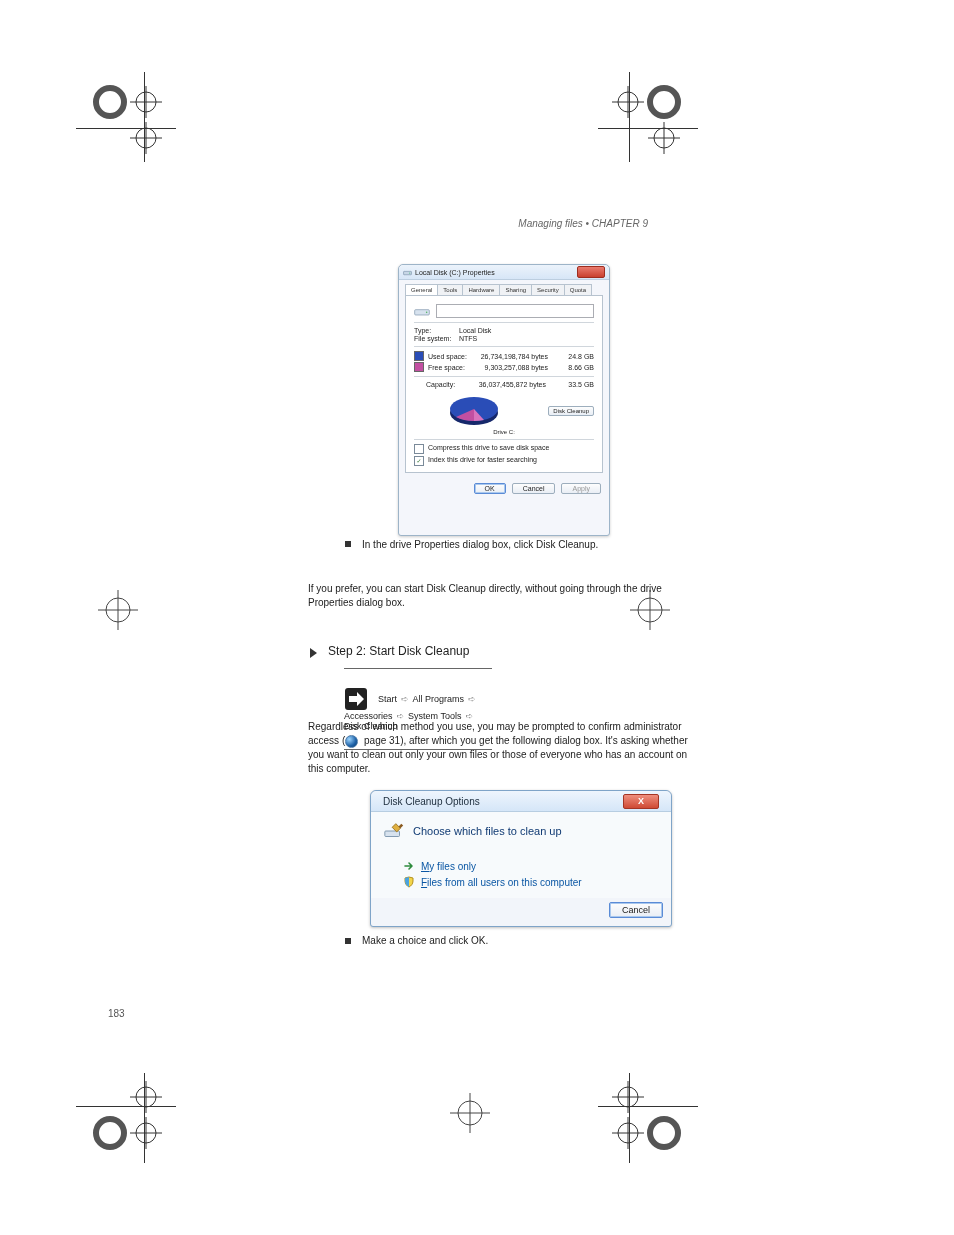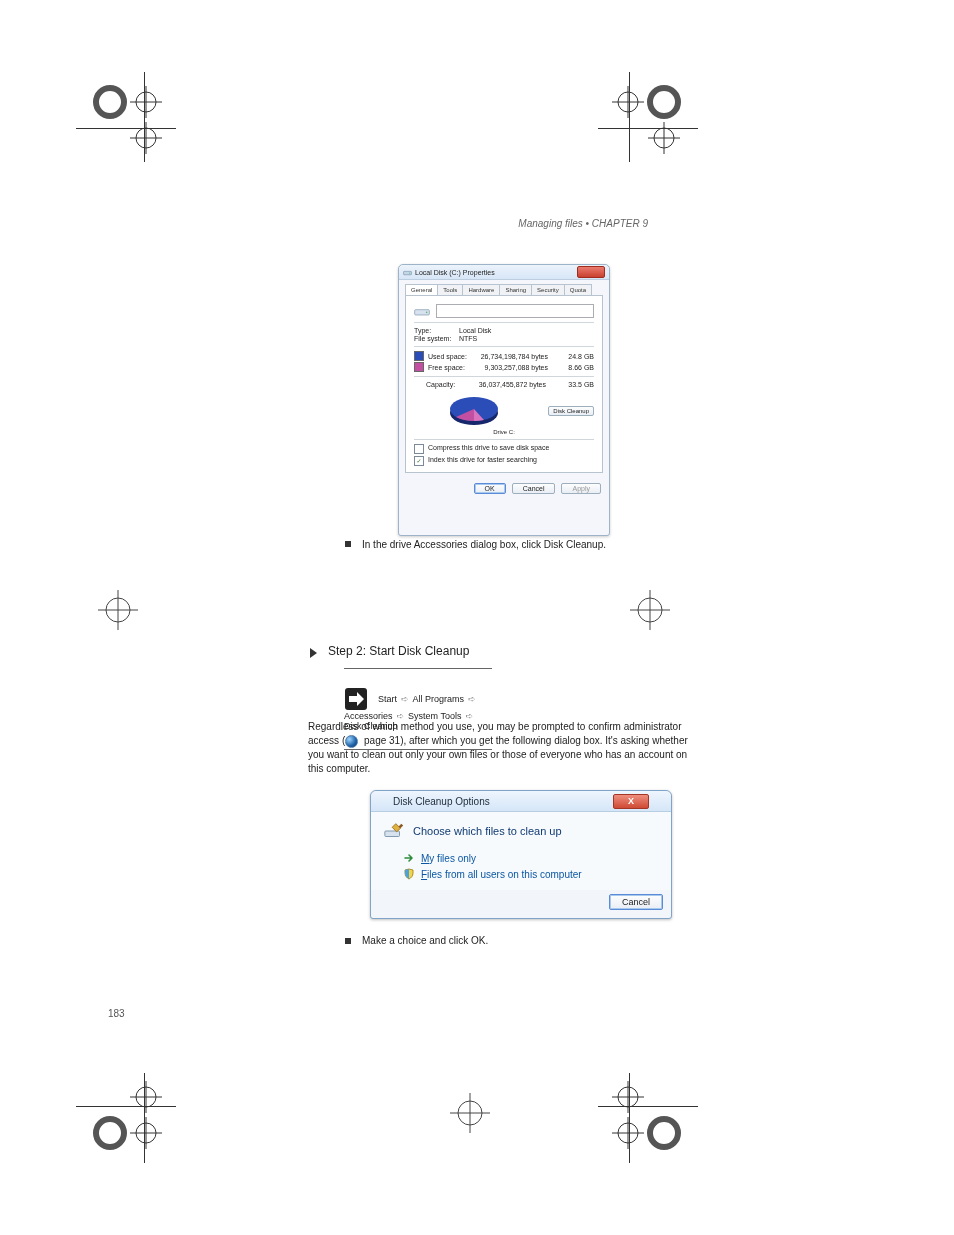--- a/index.html
+++ b/index.html
@@ -44,24 +44,24 @@
   .bodytext{position:absolute;left:340px;font-size:10px;line-height:14px;color:#222}
   .bullet-sq{position:absolute;left:345px;width:6px;height:6px;background:#333}
   .step-caret{position:absolute;left:310px;width:0;height:0;border-top:5px solid transparent;border-bottom:5px solid transparent;border-left:7px solid #333}
   .shortcut{position:absolute;left:344px;right:266px;border-top:1px solid #666;border-bottom:1px solid #666;padding:18px 0}
   .shortcut-row{display:flex;align-items:center;font-size:9px;color:#222;flex-wrap:wrap}
   .sc-ico{width:24px;height:24px;margin-right:10px;flex:0 0 auto}
   .arr{margin:0 4px;color:#999}
   .pearl{width:11px;height:11px;border-radius:50%;background:radial-gradient(circle at 30% 30%,#9fd6ff,#1e62a8 60%,#0a3a6b);border:1px solid #4c7aa8;display:inline-block;vertical-align:middle;margin-right:3px}
   
   .win-clean{position:absolute;left:370px;top:790px;width:300px;background:#f2f5fa;border:1px solid #7fa4c8;border-radius:6px 6px 3px 3px;font-size:10px;color:#1a1a1a;box-shadow:0 1px 3px rgba(0,0,0,.25)}
-  .wc-title{height:20px;background:linear-gradient(#eef5fd,#d5e6f8);border-bottom:1px solid #b7cde1;display:flex;align-items:center;padding:0 22px;border-radius:6px 6px 0 0;color:#1b2b3b;font-size:10px}
+  .wc-title{height:20px;background:linear-gradient(#eef5fd,#d5e6f8);border-bottom:1px solid #b7cde1;display:flex;align-items:center;padding:0 12px;border-radius:6px 6px 0 0;color:#1b2b3b;font-size:10px}
   .wc-close{margin-left:auto;width:34px;height:13px;border-radius:2px;background:linear-gradient(#ef8f7e,#cf4a34);border:1px solid #a53524;display:flex;align-items:center;justify-content:center;color:#fff;font-size:9px;font-weight:bold}
   .wc-body{padding:8px 12px 6px 12px;background:#f7fafc}
-  .wc-head{display:flex;align-items:center;gap:8px;margin-bottom:10px}
+  .wc-head{display:flex;align-items:center;gap:8px;margin-bottom:18px}
   .brush-ico{width:22px;height:22px;flex:0 0 auto}
   .wc-link{color:#0b57a4;margin:4px 0 4px 20px;display:flex;align-items:flex-end;gap:6px}
   .wc-link .u{text-decoration:underline}
   .wc-foot{display:flex;justify-content:flex-end;padding:4px 8px 8px 8px}
   .footer-caption{position:absolute;left:340px;font-size:10px;color:#222}
   .footer-pgnum{position:absolute;left:108px;bottom:216px;font-size:10px;color:#555;font-weight:normal}
 </style>
 </head>
 <body>
 
@@ -205,22 +205,23 @@
         </div>
     </div>
     <div class="btnbar">
       <span class="btn default">OK</span>
       <span class="btn">Cancel</span>
       <span class="btn disabled">Apply</span>
     </div>
   </div>
 
   <div class="bullet-sq" style="top:541px"></div>
-  <div class="bodytext" style="top:538px;left:362px;width:320px">In the drive Accessories dialog box, click Disk Cleanup.</div>
-
+  <div class="bodytext" style="top:538px;left:362px;width:320px">In the drive Properties dialog box, click Disk Cleanup.</div>
+
+  <div class="bodytext" style="top:582px;left:308px;width:380px">If you prefer, you can start Disk Cleanup directly, without going through the drive Properties dialog box.</div>
 
   <div class="step-caret" style="top:648px"></div>
   <div class="bodytext" style="top:644px;left:328px;font-weight:normal;font-size:12px">Step 2: Start Disk Cleanup</div>
 
   <div class="shortcut" style="top:668px">
     <div class="shortcut-row">
       <svg class="sc-ico" viewBox="0 0 24 24">
           <rect x="1" y="1" width="22" height="22" rx="3" fill="#222"></rect>
           <path d="M5 9h8V5l7 7-7 7v-4H5z" fill="#fff"></path>
         </svg>

